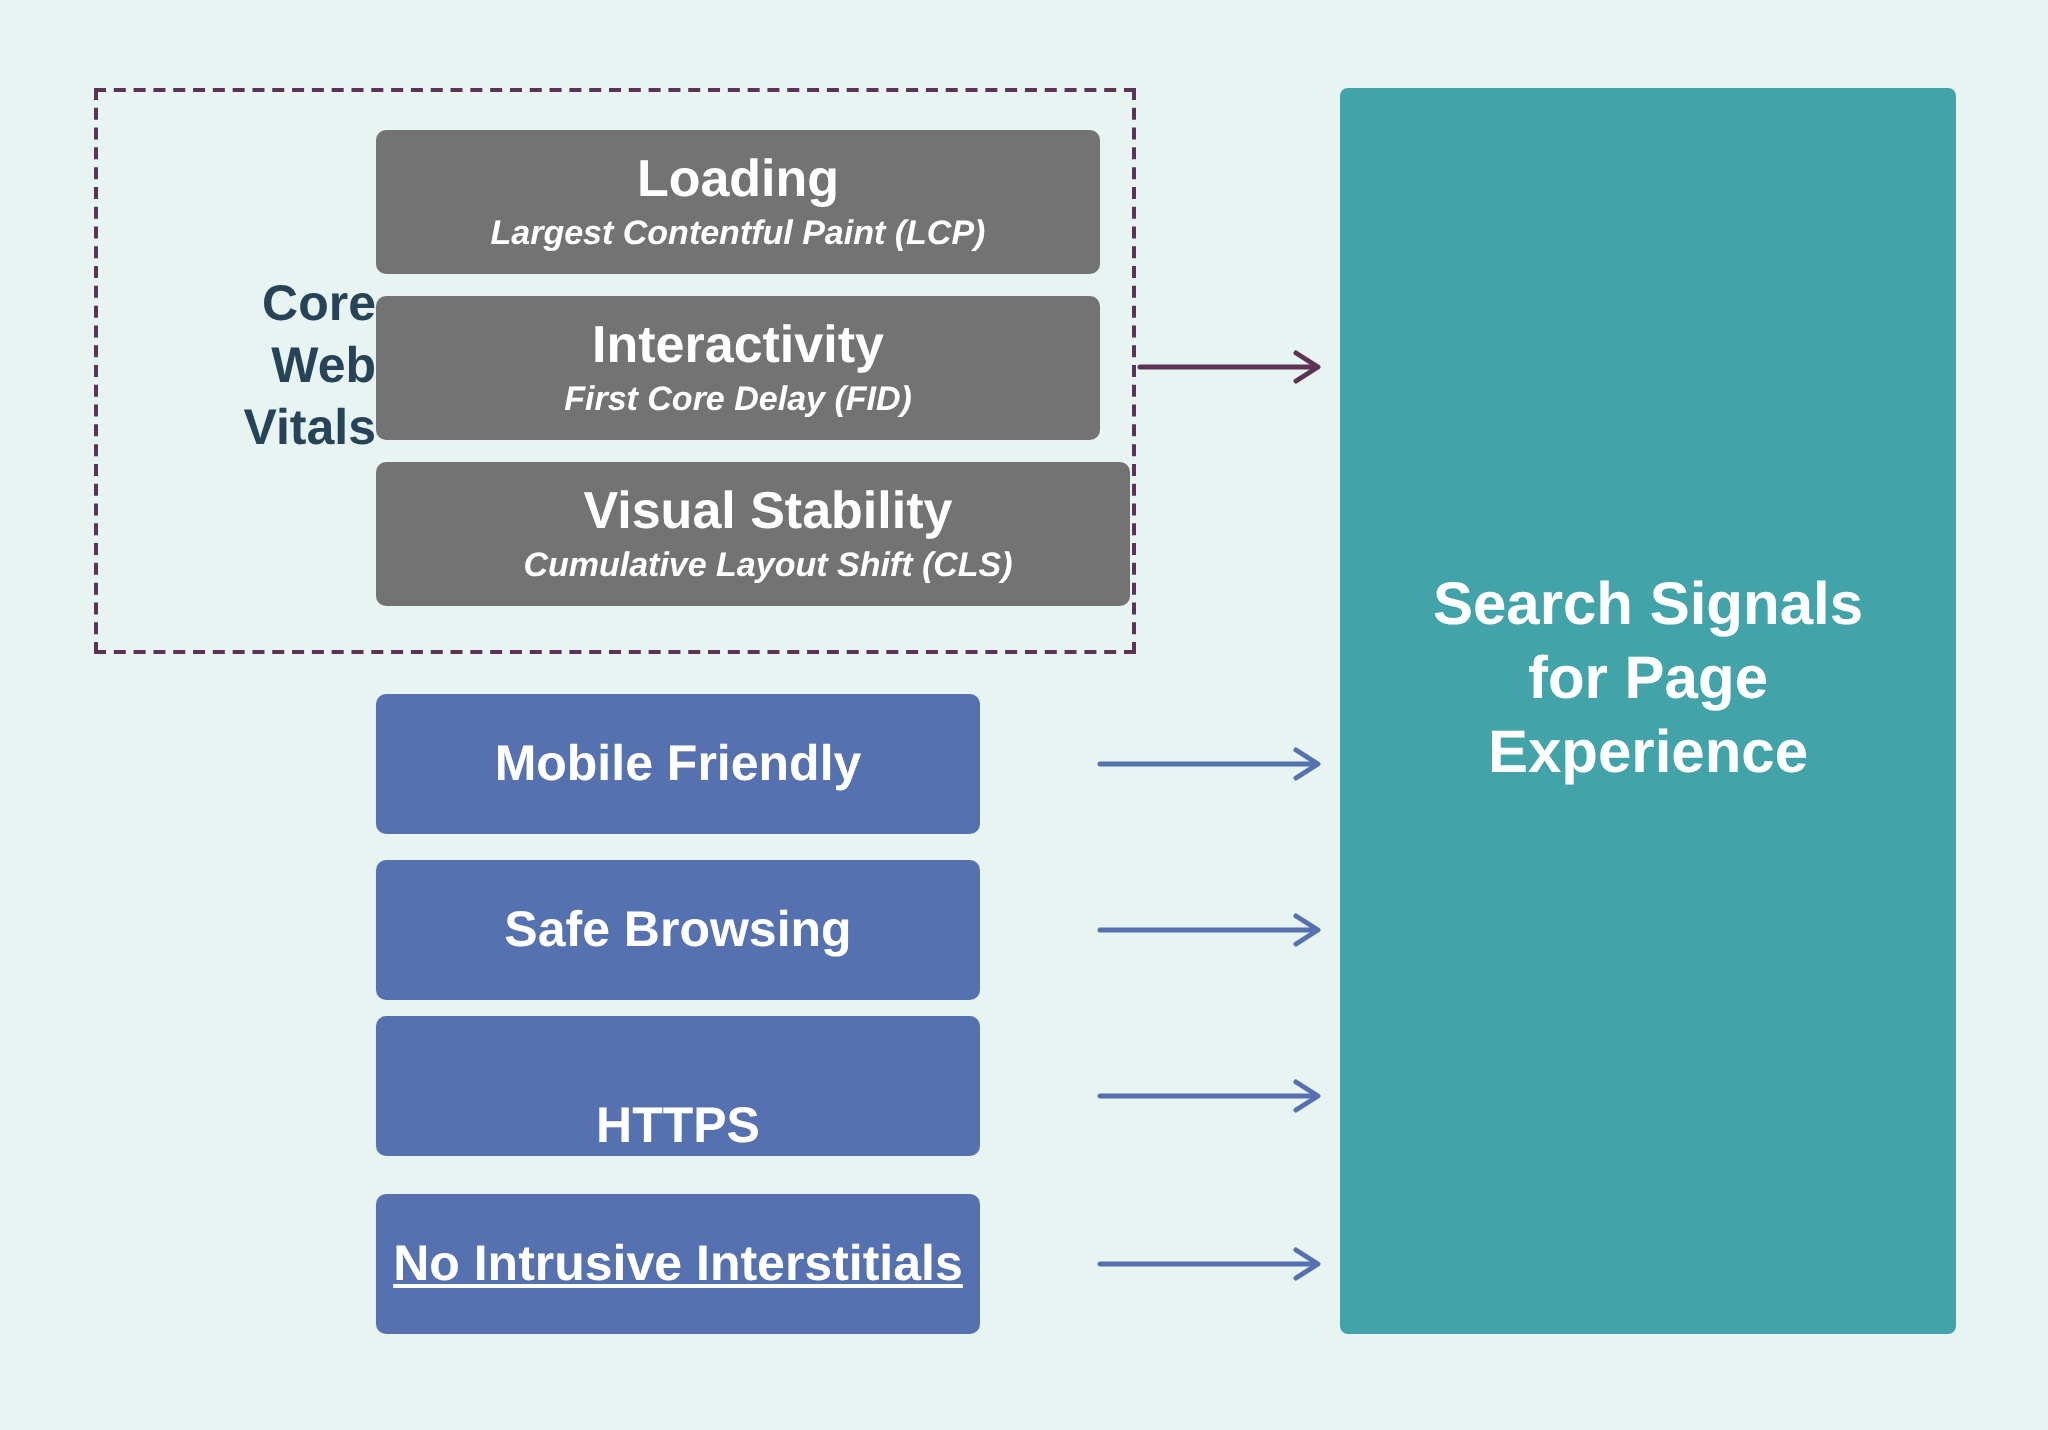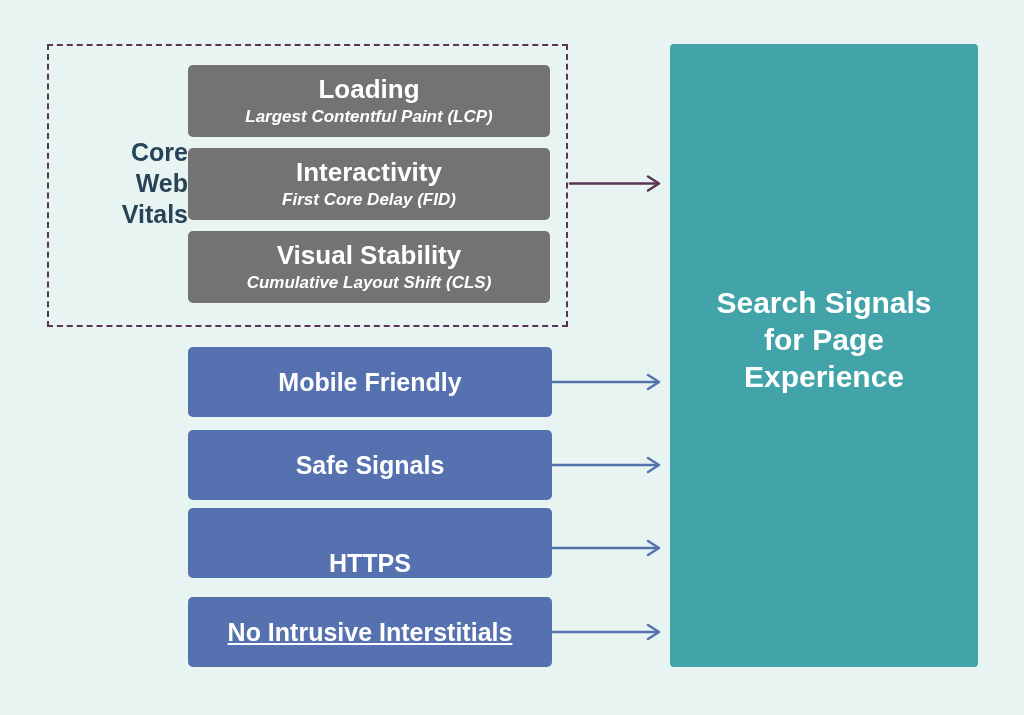--- a/index.html
+++ b/index.html
@@ -37,27 +37,27 @@
     border-radius: 5px;
     color: #ffffff;
     display: flex;
     flex-direction: column;
     align-items: center;
     justify-content: center;
     text-align: center;
   }
   .pbox-1 { top: 19px; }
   .pbox-2 { top: 102px; }
-  .pbox-3 { top: 185px; }
+  .pbox-3 { top: 185px; padding-left: 15px; }
   .pbox-title { font-size: 26px; font-weight: bold; line-height: 1.12; }
   .pbox-sub { font-size: 17px; font-weight: bold; margin-top: 3px; font-style: italic; }
   .bbox {
     position: absolute;
     left: 188px;
-    width: 364px; height: 70px;
+    width: 302px; height: 70px;
     background: #5571af;
     border-radius: 5px;
     color: #ffffff;
     display: flex;
     align-items: center;
     justify-content: center;
     text-align: center;
     font-size: 25px;
     font-weight: bold;
   }
@@ -114,21 +114,21 @@
       <div class="pbox-title">Visual Stability</div>
       <div class="pbox-sub">Cumulative Layout Shift (CLS)</div>
     </div>
   </div>
 
   <div class="bbox bbox-1">
     <span>Mobile Friendly</span>
   </div>
 
   <div class="bbox bbox-2">
-    <span>Safe Signals</span>
+    <span>Safe Browsing</span>
   </div>
 
   <div class="bbox bbox-3">
     <span>HTTPS</span>
   </div>
 
   <div class="bbox bbox-4">
     <span>No Intrusive Interstitials</span>
   </div>
 

